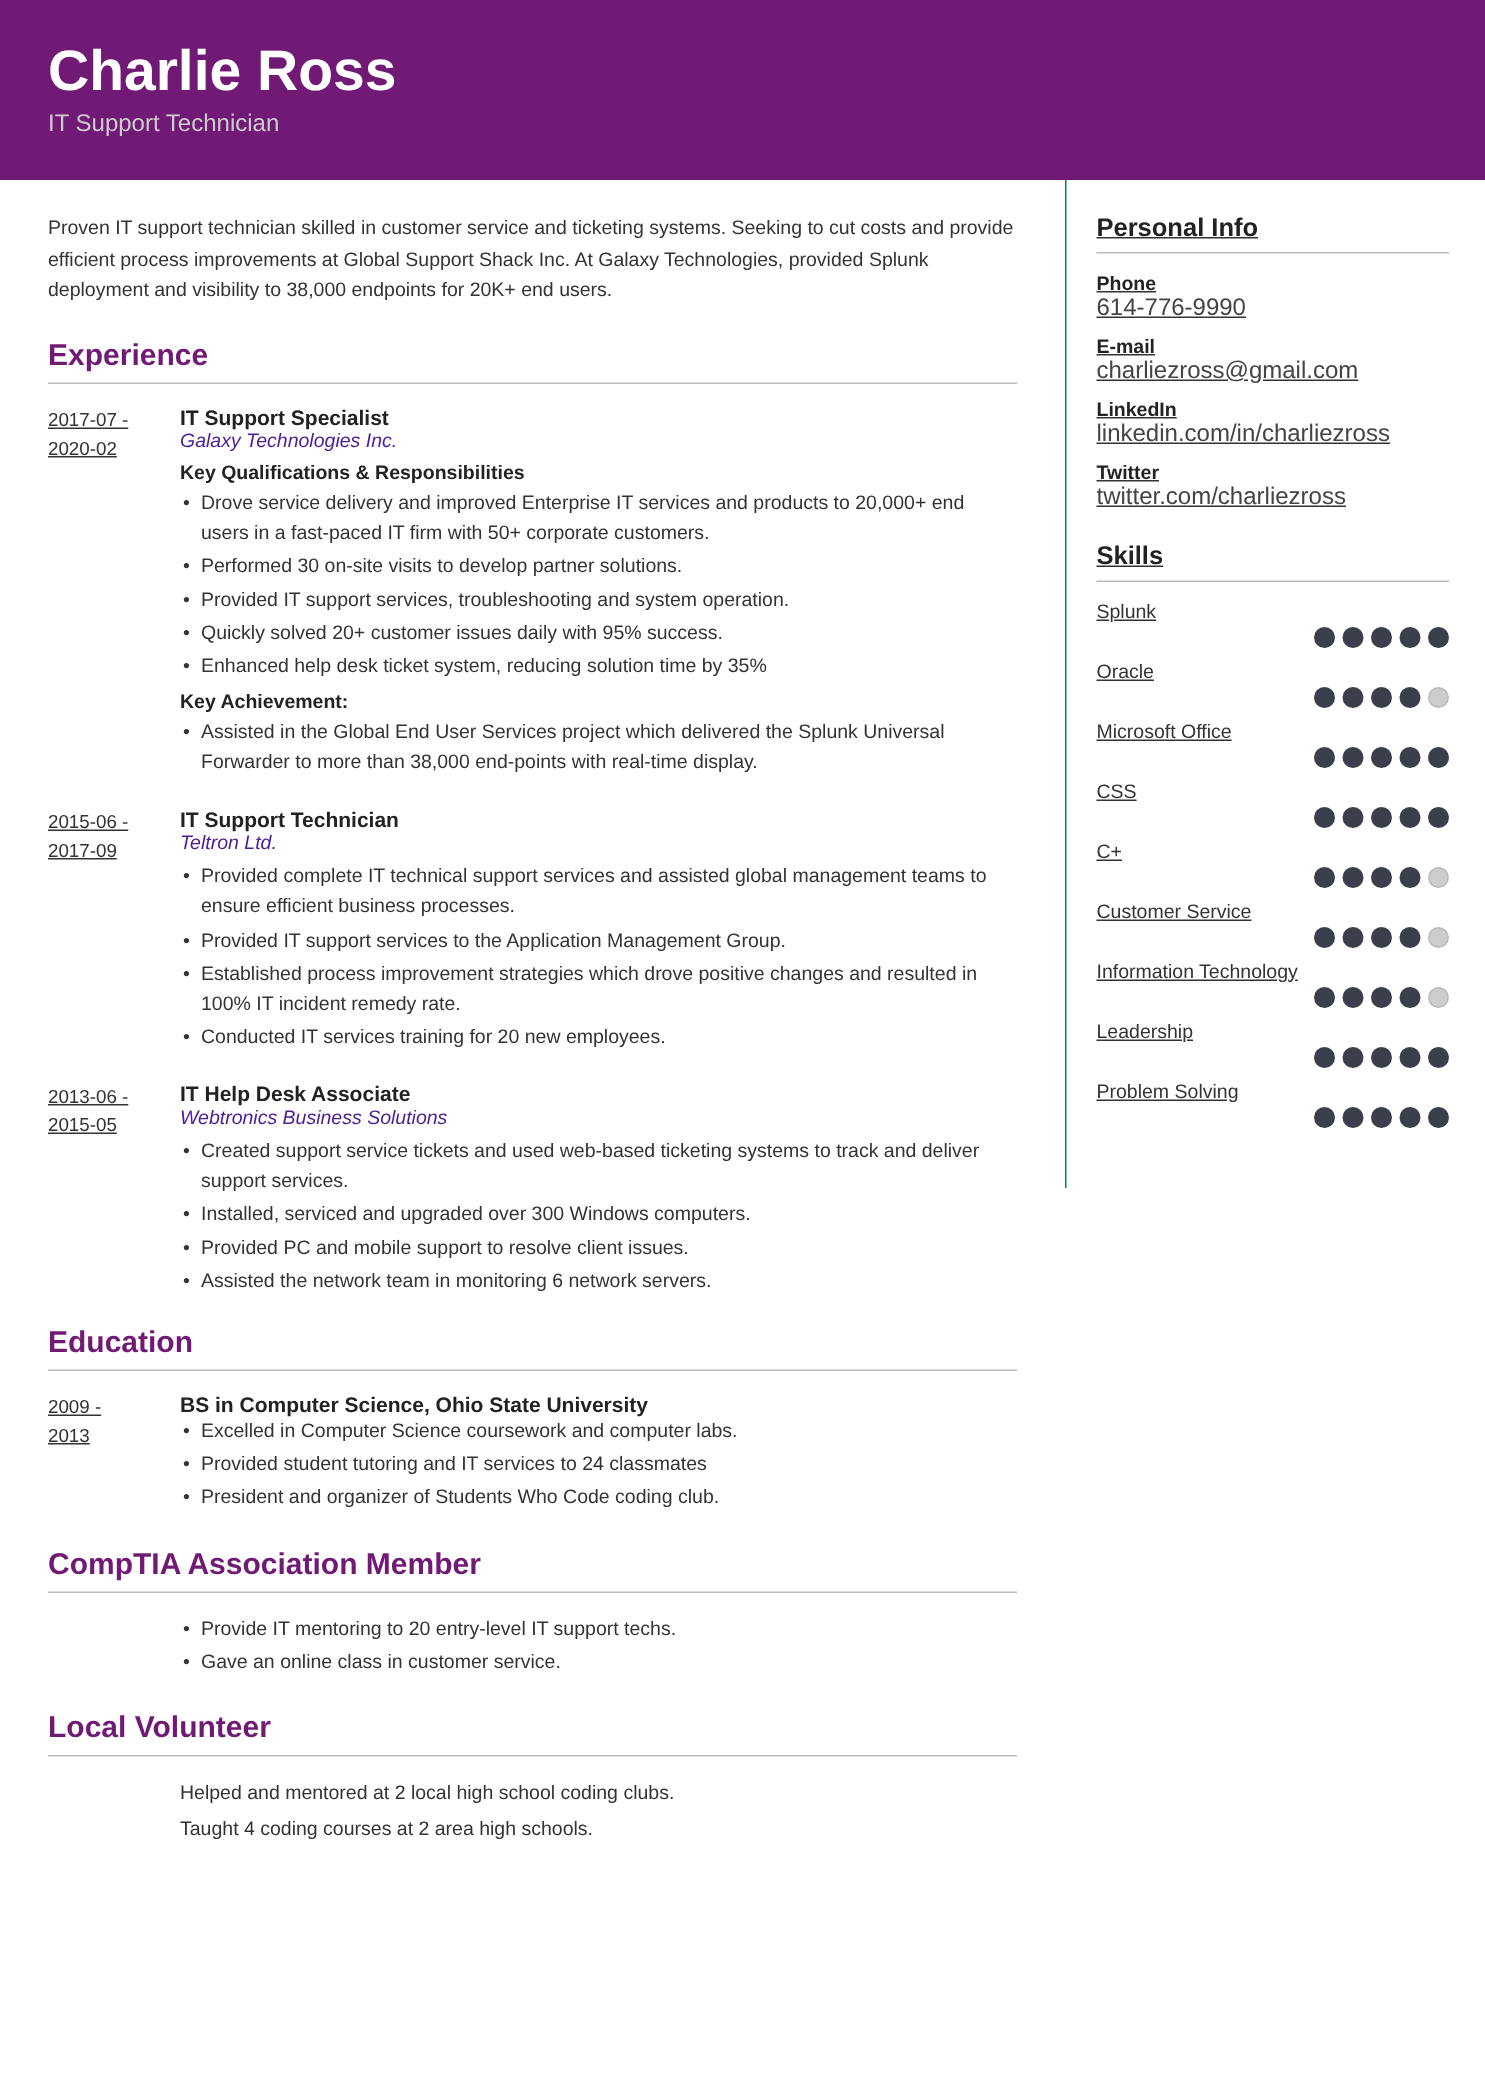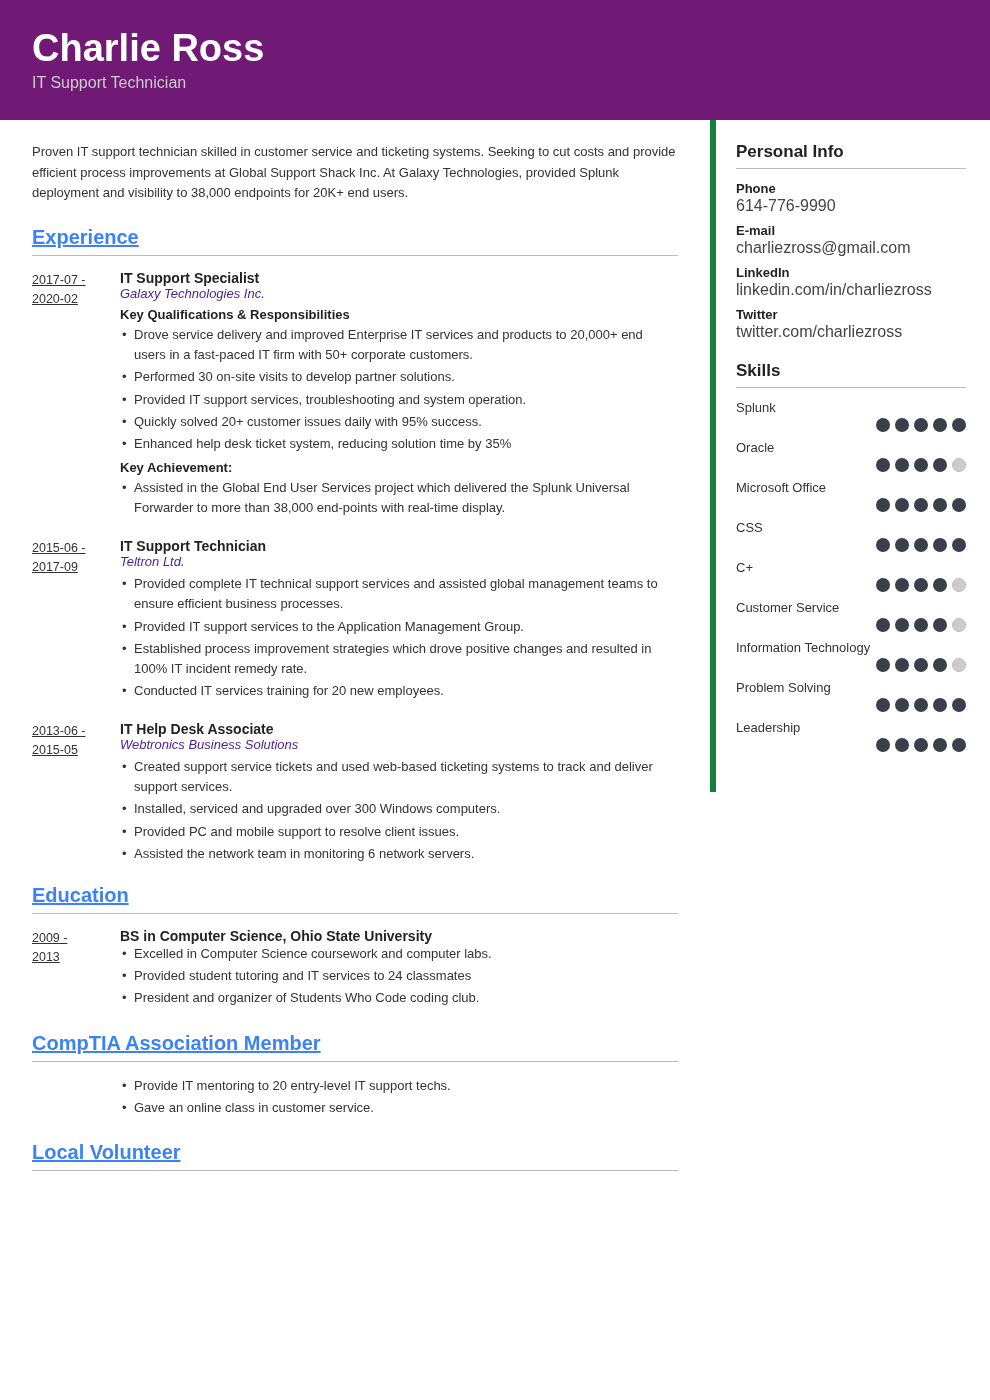--- a/index.html
+++ b/index.html
@@ -45,39 +45,39 @@
       flex: 1;
       padding: 22px 32px 32px 32px;
       min-width: 0;
     }
 
     
     .sidebar-col {
       width: 280px;
       min-width: 280px;
       padding: 22px 24px 32px 20px;
-      border-left: 6px solid #15803d;
+      border-left: 1px solid #15803d;
+      text-decoration: underline;
     }
 
     
     .summary-text {
       font-size: 13px;
       color: #333;
       line-height: 1.6;
       margin-bottom: 22px;
     }
 
     
     .section-heading {
       font-size: 20px;
       font-weight: bold;
-      color: #3b82f6;
+      color: #701a75;
       margin-bottom: 6px;
       margin-top: 0;
-      text-decoration: underline;
     }
     .section-divider {
       border: none;
       border-top: 1.5px solid #bbb;
       margin-bottom: 14px;
     }
 
     
     .entry-row {
       display: flex;
@@ -333,20 +333,24 @@
         <ul class="affil-bullets" id="affil-bullets">
             <li>Provide IT mentoring to 20 entry-level IT support techs.</li>
             <li>Gave an online class in customer service.</li>
           </ul>
       </div>
     </div>
 
     <div class="affil-section">
       <h2 class="section-heading">Local Volunteer</h2>
       <hr class="section-divider">
+      <div class="volunteer-body" id="volunteer-body">
+          <p class="volunteer-text">Helped and mentored at 2 local high school coding clubs.</p>
+          <p class="volunteer-text">Taught 4 coding courses at 2 area high schools.</p>
+        </div>
     </div>
 
   </div>
 
   <div class="sidebar-col">
 
     <div>
       <h3 class="sidebar-section-heading">Personal Info</h3>
       <hr class="sidebar-divider">
 
@@ -431,31 +435,31 @@
             <div class="skill-name">Information Technology</div>
             <div class="skill-dots">
               <span class="dot dot-filled"></span>
               <span class="dot dot-filled"></span>
               <span class="dot dot-filled"></span>
               <span class="dot dot-filled"></span>
               <span class="dot dot-empty"></span>
             </div>
           </div>
           <div class="skill-row">
+            <div class="skill-name">Leadership</div>
+            <div class="skill-dots">
+              <span class="dot dot-filled"></span>
+              <span class="dot dot-filled"></span>
+              <span class="dot dot-filled"></span>
+              <span class="dot dot-filled"></span>
+              <span class="dot dot-filled"></span>
+            </div>
+          </div>
+          <div class="skill-row">
             <div class="skill-name">Problem Solving</div>
-            <div class="skill-dots">
-              <span class="dot dot-filled"></span>
-              <span class="dot dot-filled"></span>
-              <span class="dot dot-filled"></span>
-              <span class="dot dot-filled"></span>
-              <span class="dot dot-filled"></span>
-            </div>
-          </div>
-          <div class="skill-row">
-            <div class="skill-name">Leadership</div>
             <div class="skill-dots">
               <span class="dot dot-filled"></span>
               <span class="dot dot-filled"></span>
               <span class="dot dot-filled"></span>
               <span class="dot dot-filled"></span>
               <span class="dot dot-filled"></span>
             </div>
           </div>
         </div>
     </div>

